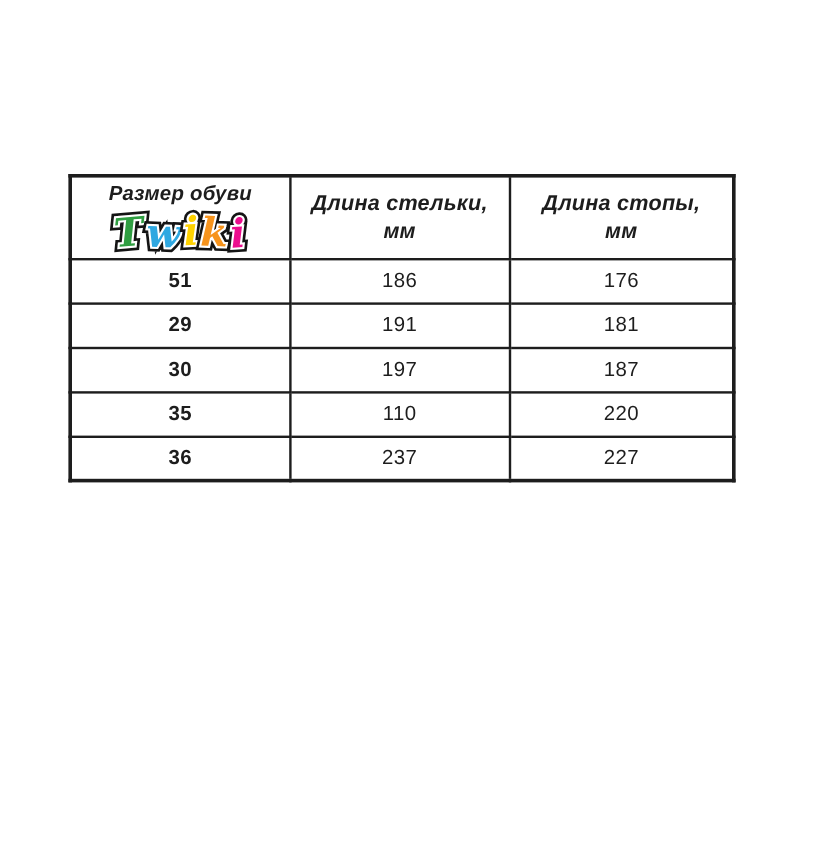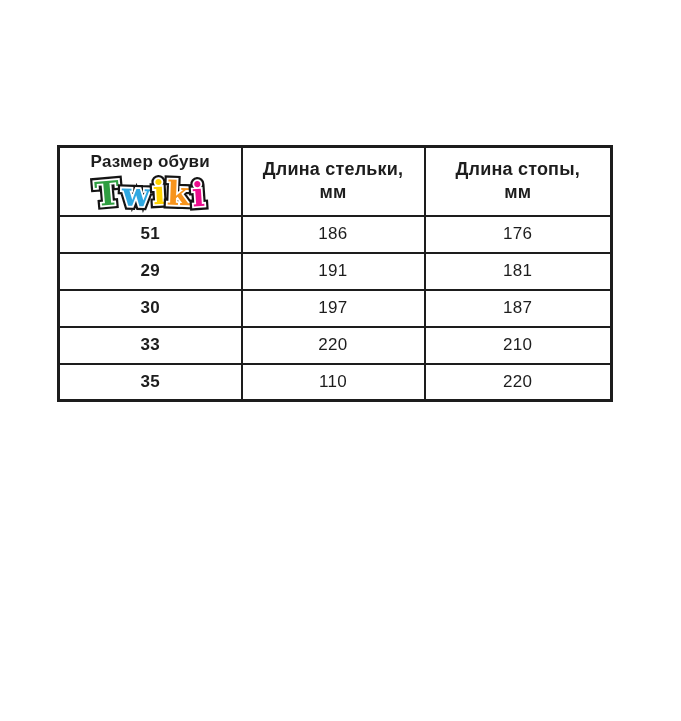--- a/index.html
+++ b/index.html
@@ -35,20 +35,21 @@
     vertical-align: middle;
   }
   .size-table thead tr { height: 69px; }
   .size-table tbody tr { height: 37px; }
 
   .size-table th {
     font-weight: bold;
     font-size: 18px;
     line-height: 1.3;
     letter-spacing: 0.2px;
+    font-style: italic;
   }
   .hdr-title {
     font-size: 17px;
     font-weight: bold;
     margin-top: 3px;
     line-height: 1.15;
   }
   .size-table td {
     font-size: 17px;
     letter-spacing: 0.3px;
@@ -139,23 +140,23 @@
       <td class="size-col">29</td>
       <td>191</td>
       <td>181</td>
     </tr>
     <tr>
       <td class="size-col">30</td>
       <td>197</td>
       <td>187</td>
     </tr>
     <tr>
-      <td class="size-col">33</td>
-      <td>220</td>
-      <td>210</td>
-    </tr>
-    <tr>
       <td class="size-col">35</td>
       <td>110</td>
       <td>220</td>
+    </tr>
+    <tr>
+      <td class="size-col">36</td>
+      <td>237</td>
+      <td>227</td>
     </tr>
   </tbody>
 </table>
 
 </body></html>

